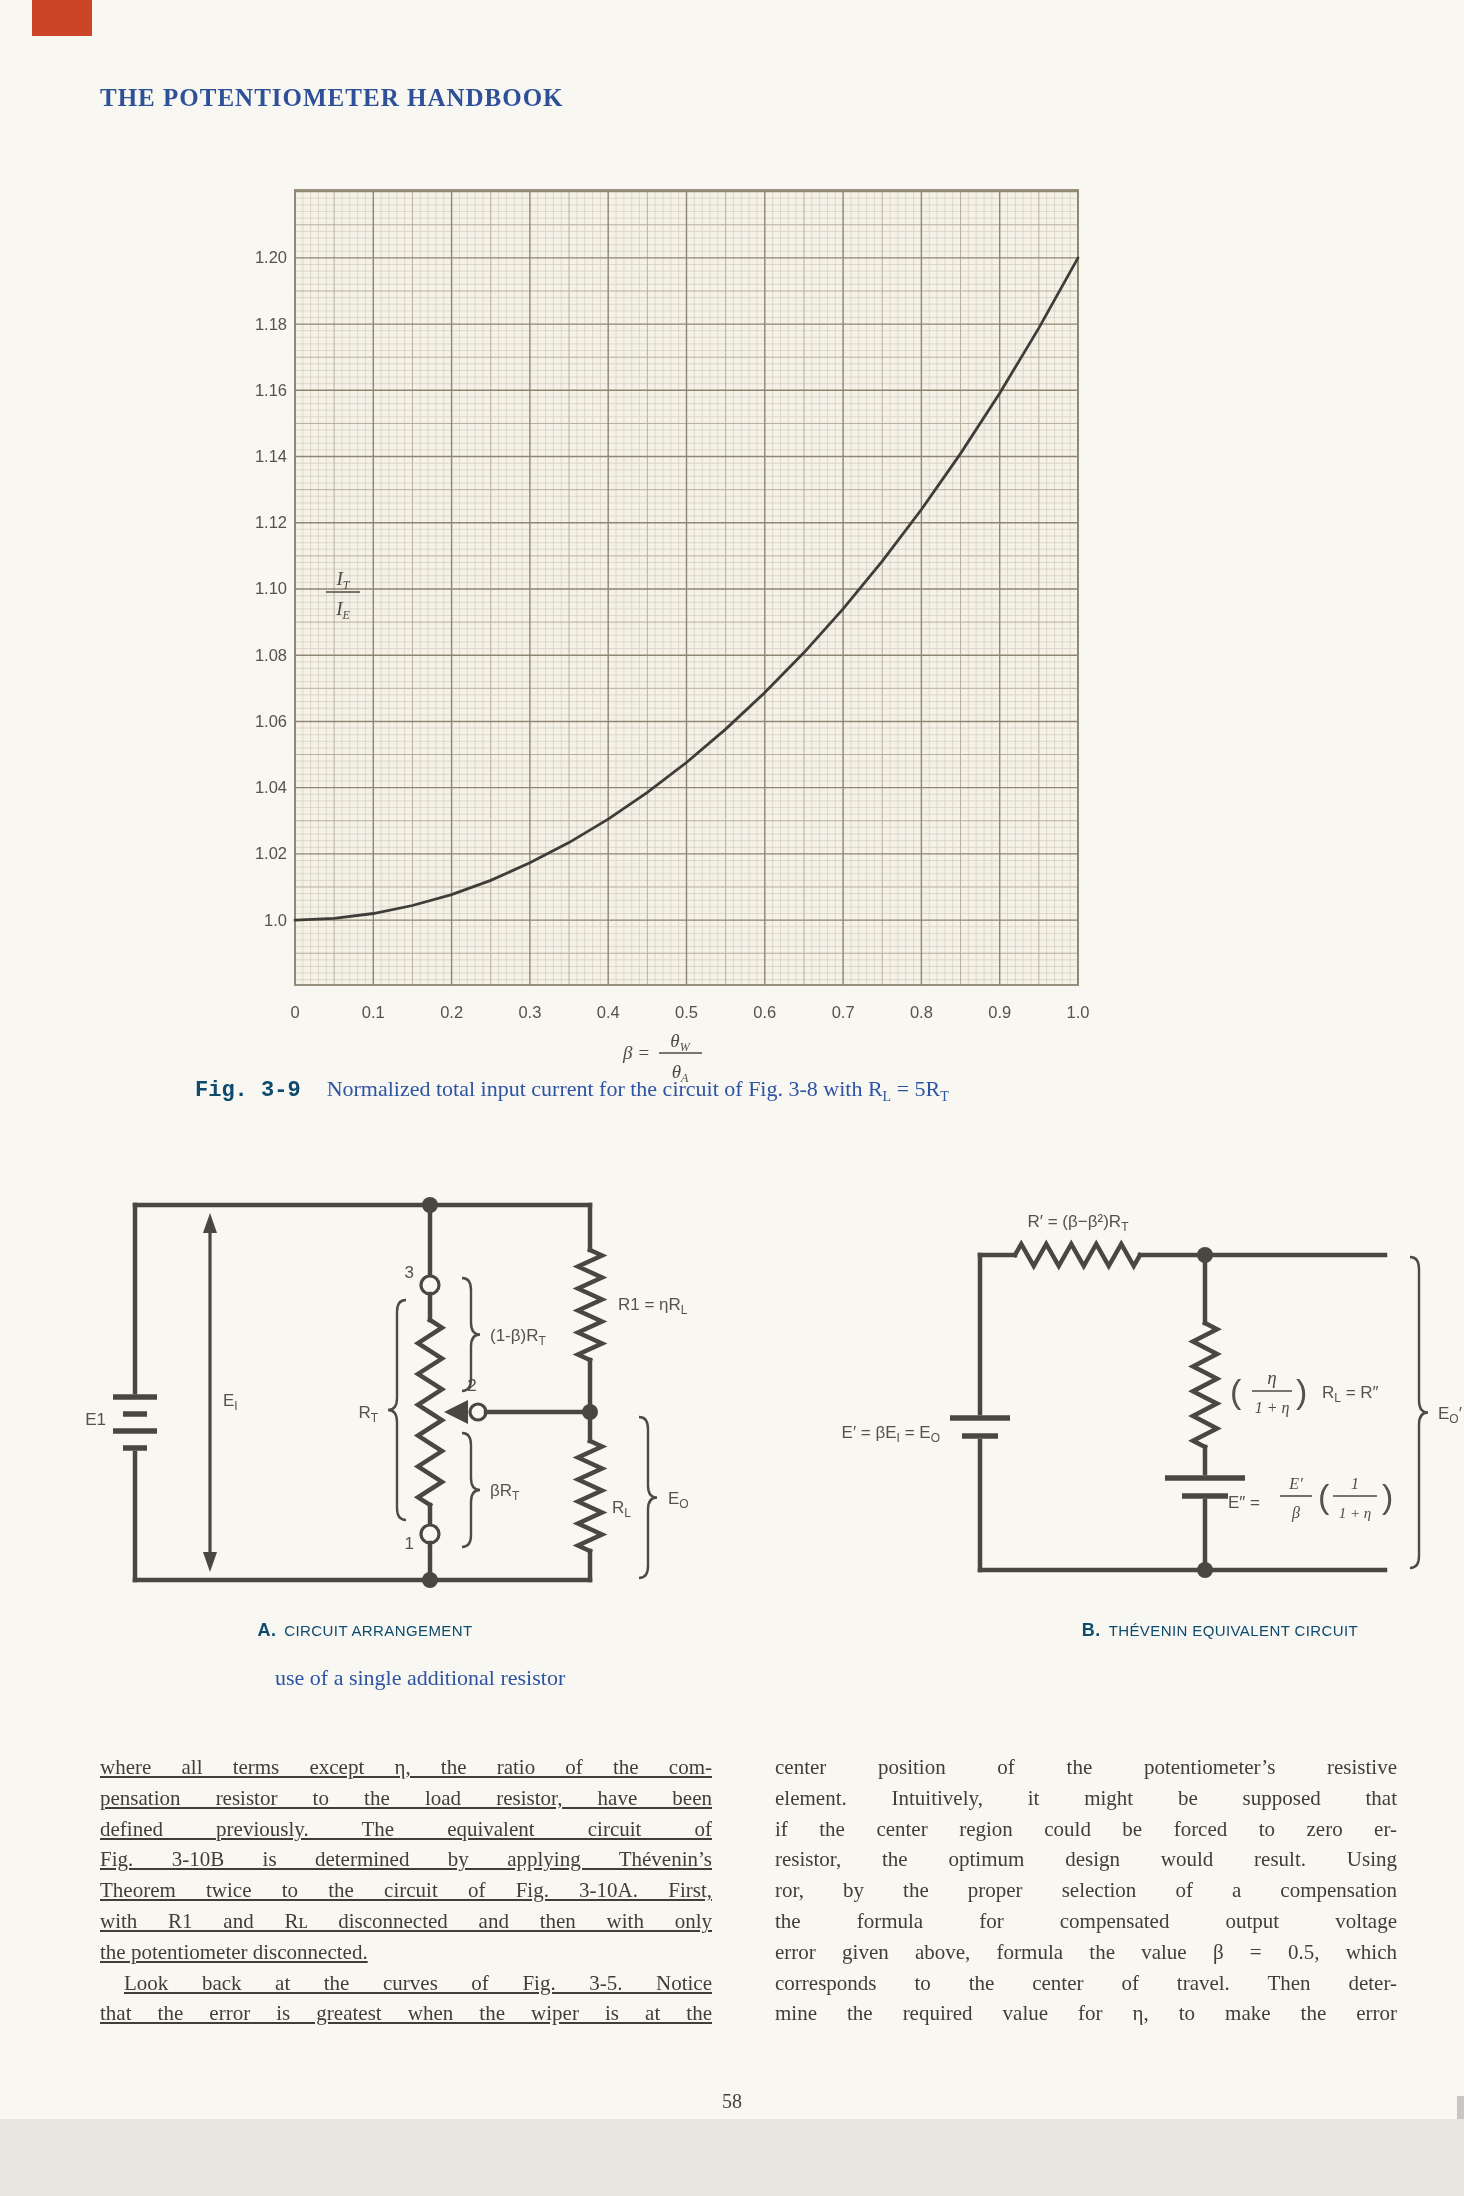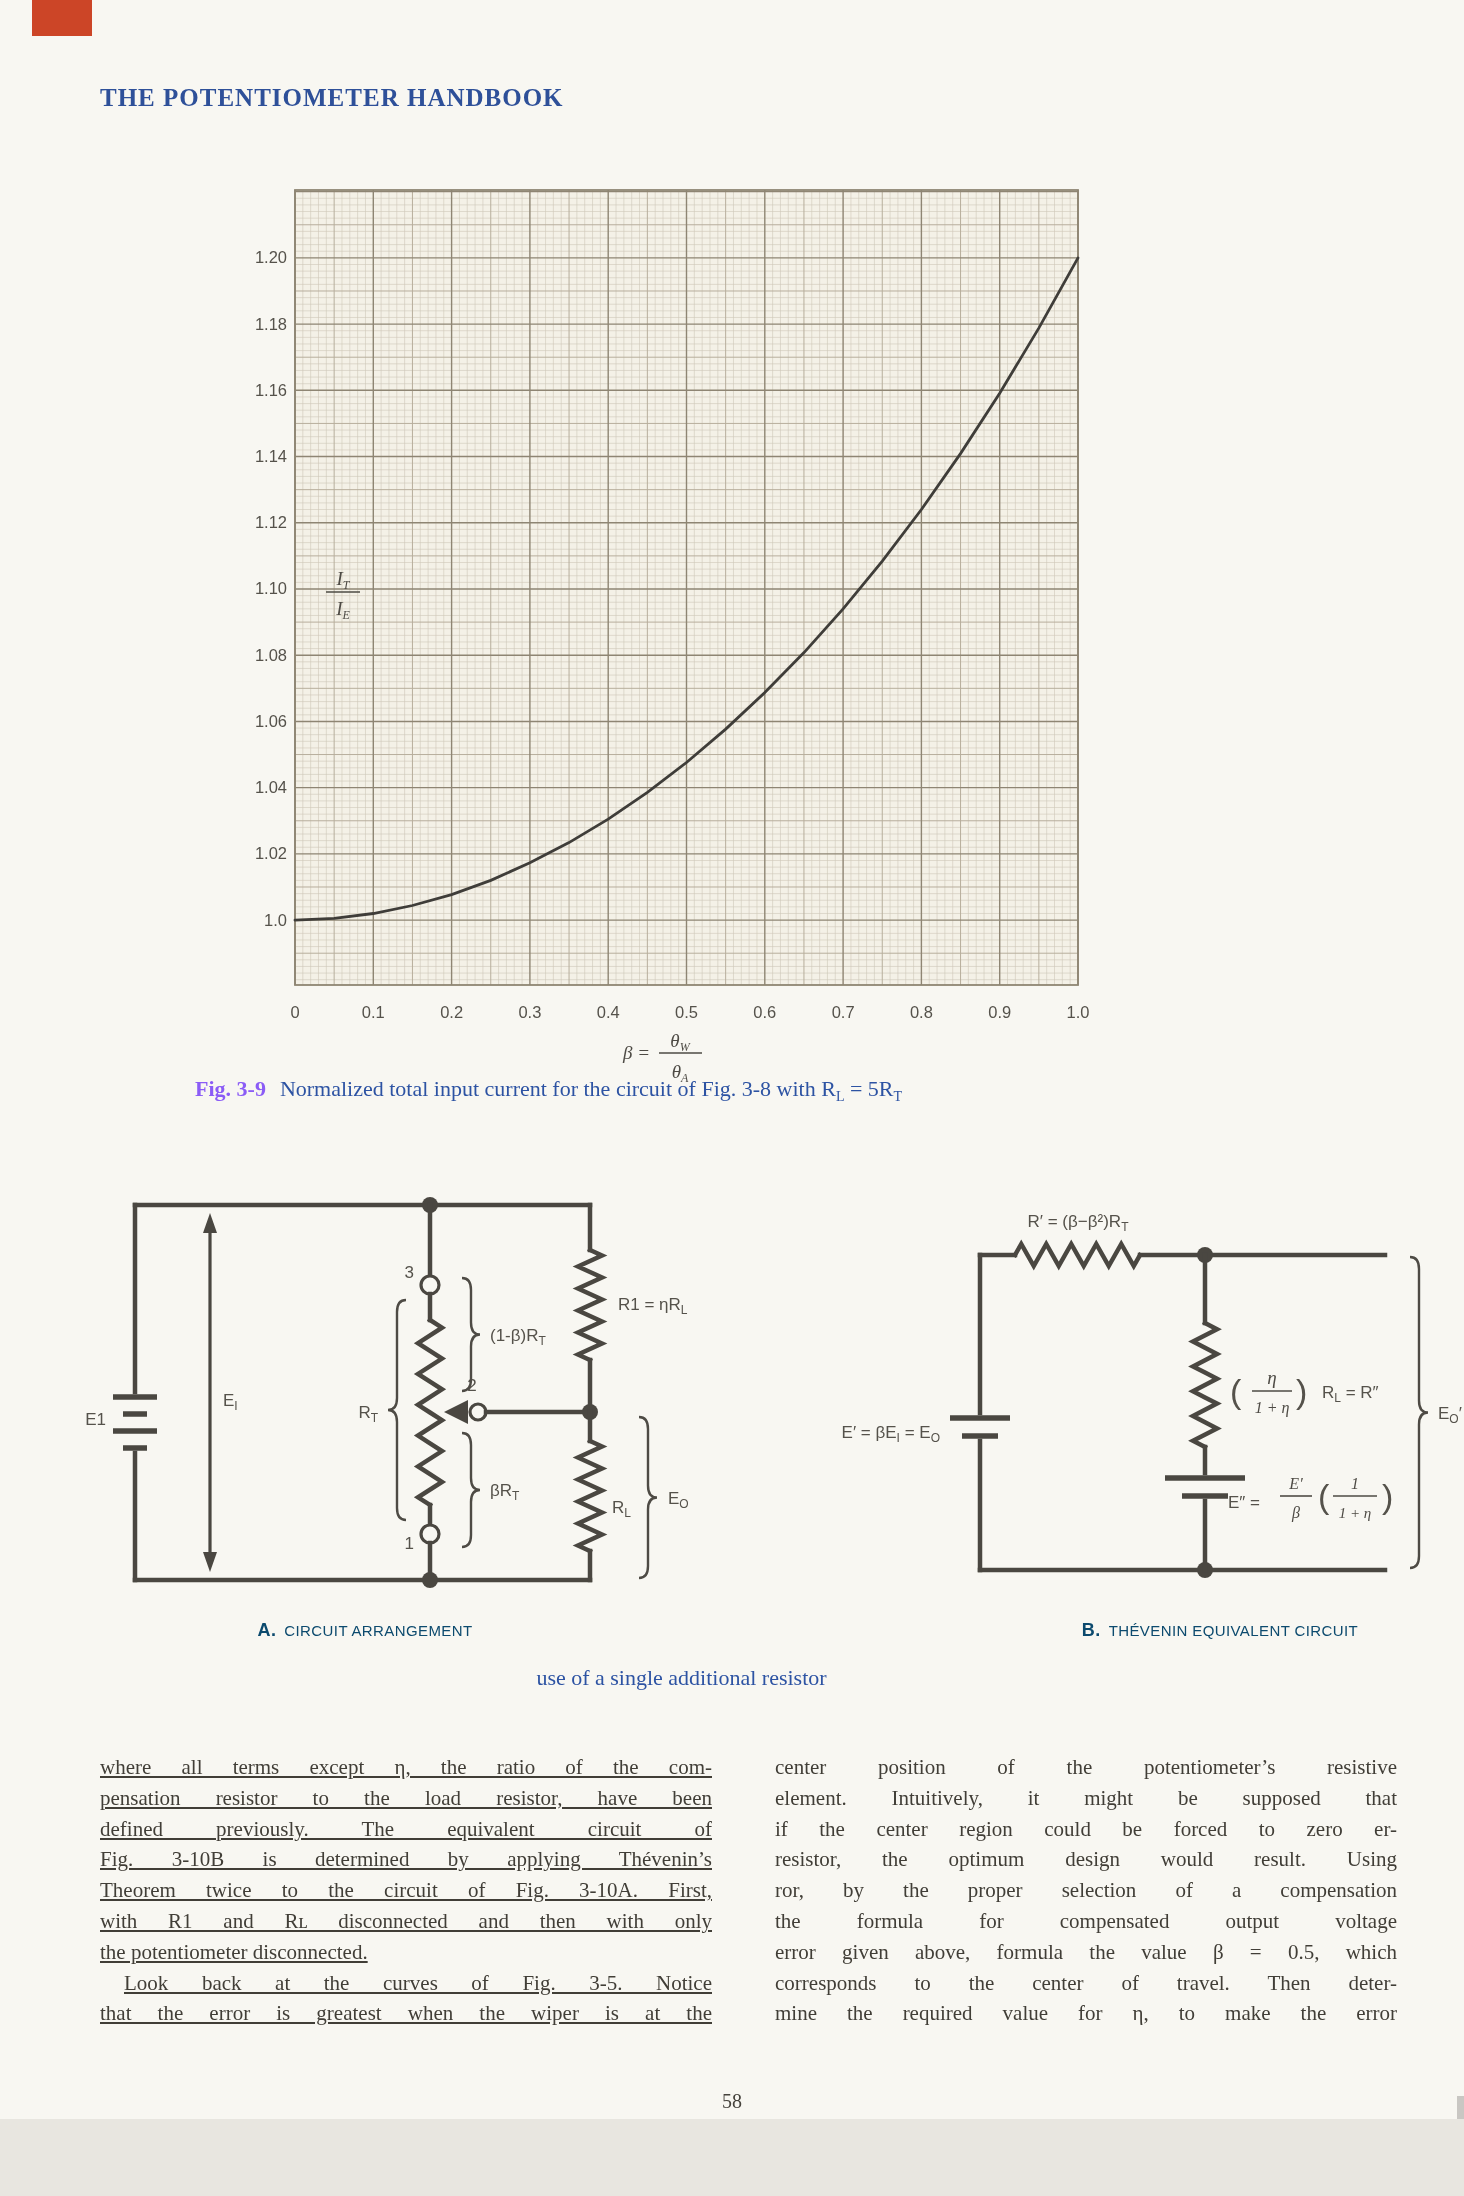--- a/index.html
+++ b/index.html
@@ -16,23 +16,23 @@
   .plate{stroke:#4a4741;stroke-width:5.5;}
   .dot{fill:#4a4741;}
   .term{fill:#f8f7f2;stroke:#4a4741;stroke-width:3.2;}
   .brace{stroke:#4e4b45;stroke-width:2.4;fill:none;}
   .clabel{font-size:17px;}
   .csub{font-size:12px;}
   .paren{font-size:34px;fill:#55524b;}
   .fbar{stroke:#4e4b45;stroke-width:1.6;}
   .math{font-family:"Liberation Serif",serif;font-style:italic;font-size:19px;fill:#4e4b45;}
   .figcap{position:absolute;font-size:22px;color:#2d53a3;}
-  .figcap b{color:#8b5cf6;margin-right:14px;}
+  .figcap b{color:#0c4a6e;margin-right:26px;font-family:Liberation Mono, monospace;}
   .figcap sub{font-size:14px;}
-  .fig10 .l2{margin-left:57px;line-height:36px;text-align:center;}
+  .fig10 .l2{margin-left:112px;line-height:36px;}
   .fig10 .l1{line-height:36px;}
   .subcap{position:absolute;font-family:"Liberation Sans",sans-serif;font-size:15px;
         color:#0c4a6e;text-align:center;letter-spacing:0.4px;}
   .subcap b{font-size:18px;margin-right:8px;}
   .column{position:absolute;font-size:21px;color:#413e37;}
   .bline{text-align:justify;text-align-last:justify;line-height:30.8px;white-space:normal;}
   .bline.end{text-align-last:left;}
   .bline.ind{text-indent:24px;}
   .pagenum{position:absolute;left:712px;top:2090px;width:40px;text-align:center;
         font-size:20px;color:#45423c;}

